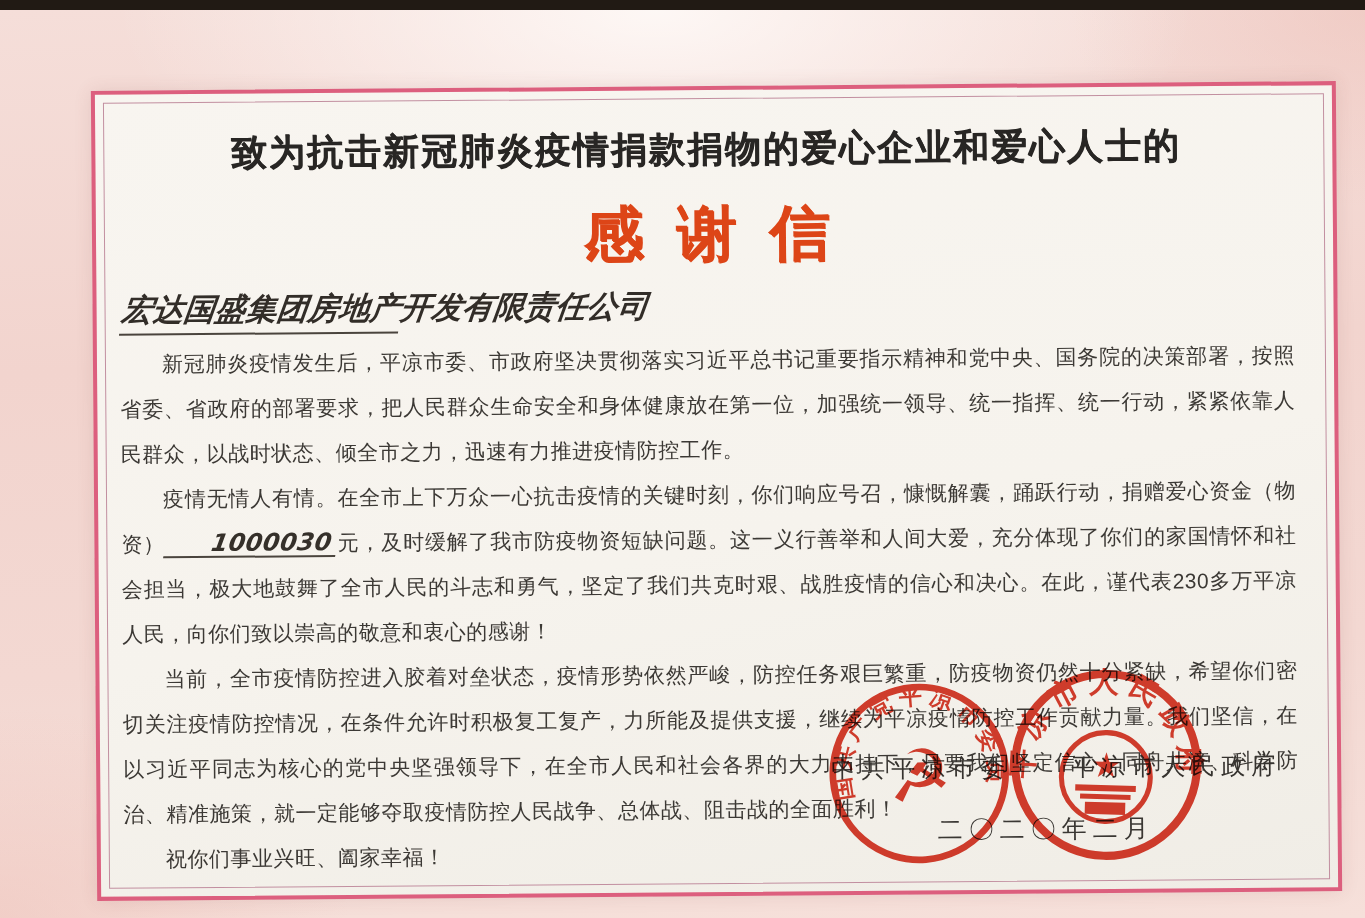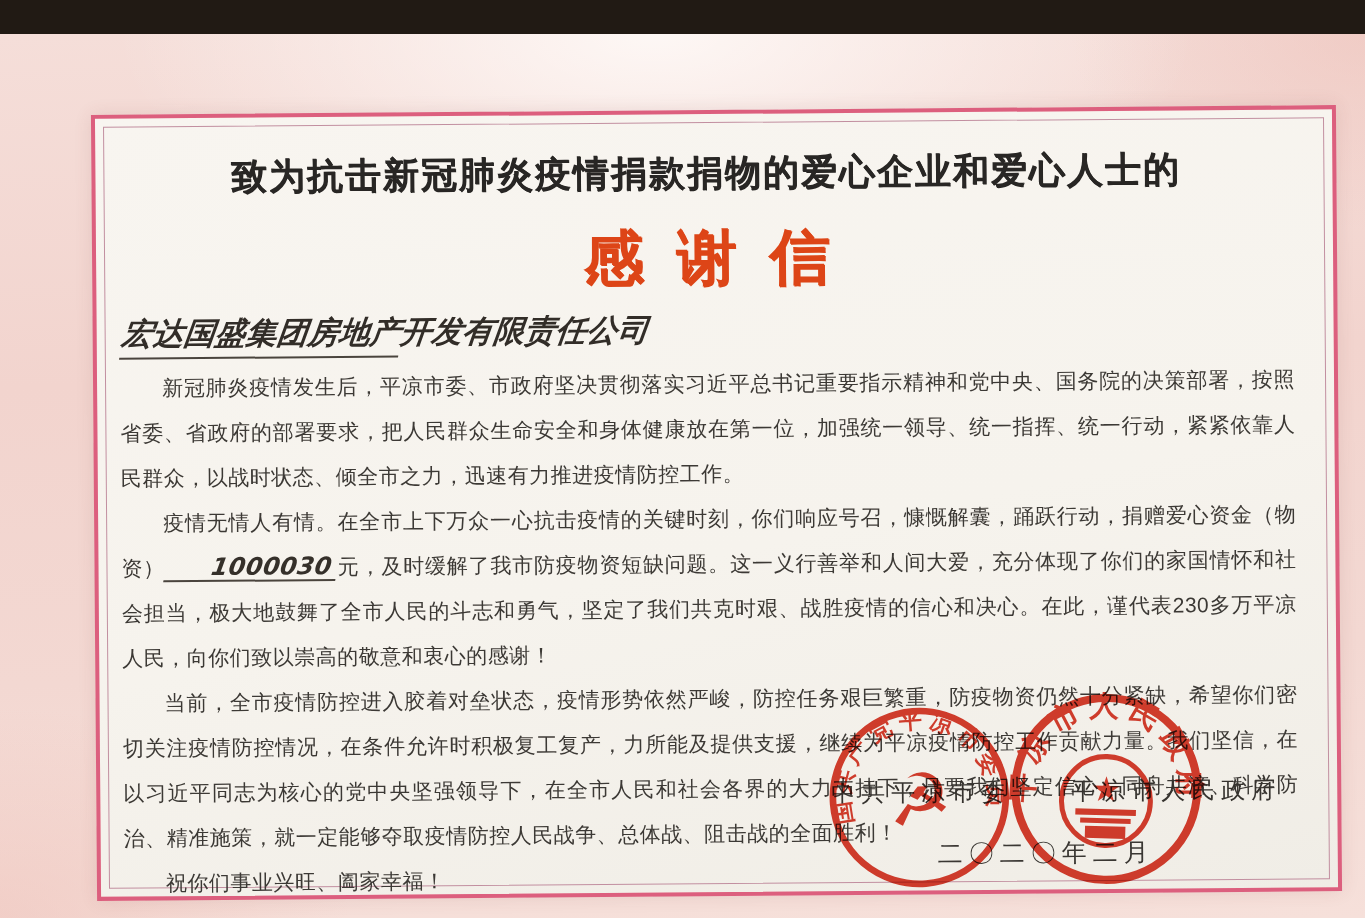--- a/index.html
+++ b/index.html
@@ -16,21 +16,20 @@
   }
   
   .sheet{
     position:absolute;
     left:0; right:0; top:10px; bottom:0;
     background:
       radial-gradient(ellipse 900px 380px at 48% 0%, rgba(255,252,250,.85), rgba(255,252,250,0) 60%),
       radial-gradient(ellipse 500px 300px at 0% 100%, rgba(238,193,185,.55), rgba(238,193,185,0) 70%),
       radial-gradient(ellipse 420px 280px at 100% 0%, rgba(236,188,180,.5), rgba(236,188,180,0) 70%),
       linear-gradient(178deg, #f5ded9 0%, #f2d4ce 38%, #f3d8d2 70%, #f6e0da 100%);
-    margin-top: 24px;
   }
   
   .frame-outer{
     position:absolute;
     left:94px; top:76px; right:26px; bottom:22px;
     border:4px solid #dc5f7e;
     background:linear-gradient(168deg, #f8f5f0 0%, #f6f3ed 55%, #f0ede6 100%);
     box-shadow:0 0 18px rgba(120,60,60,.12);
     transform:rotate(-0.45deg);
   }

